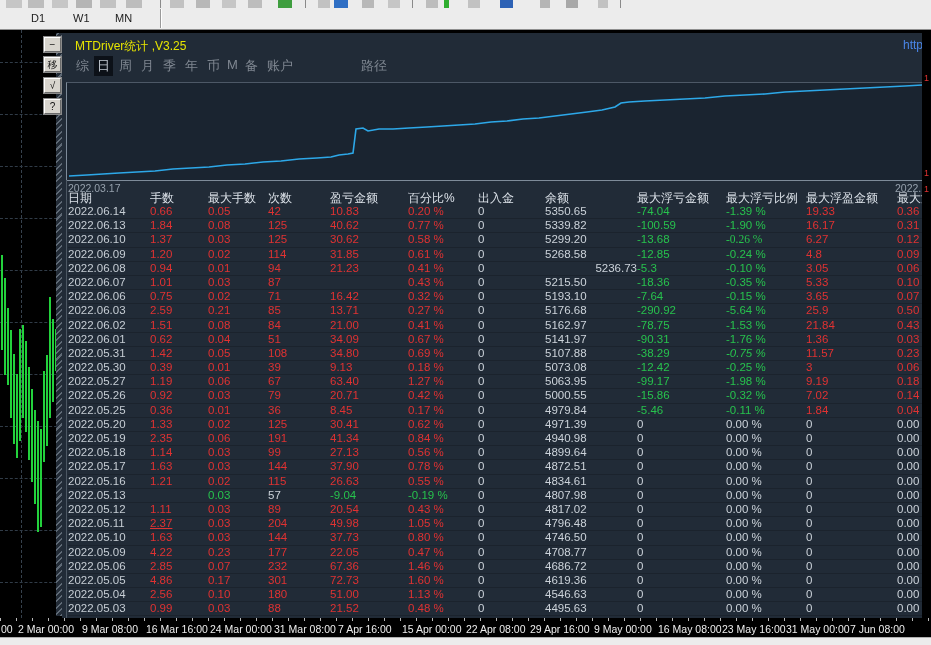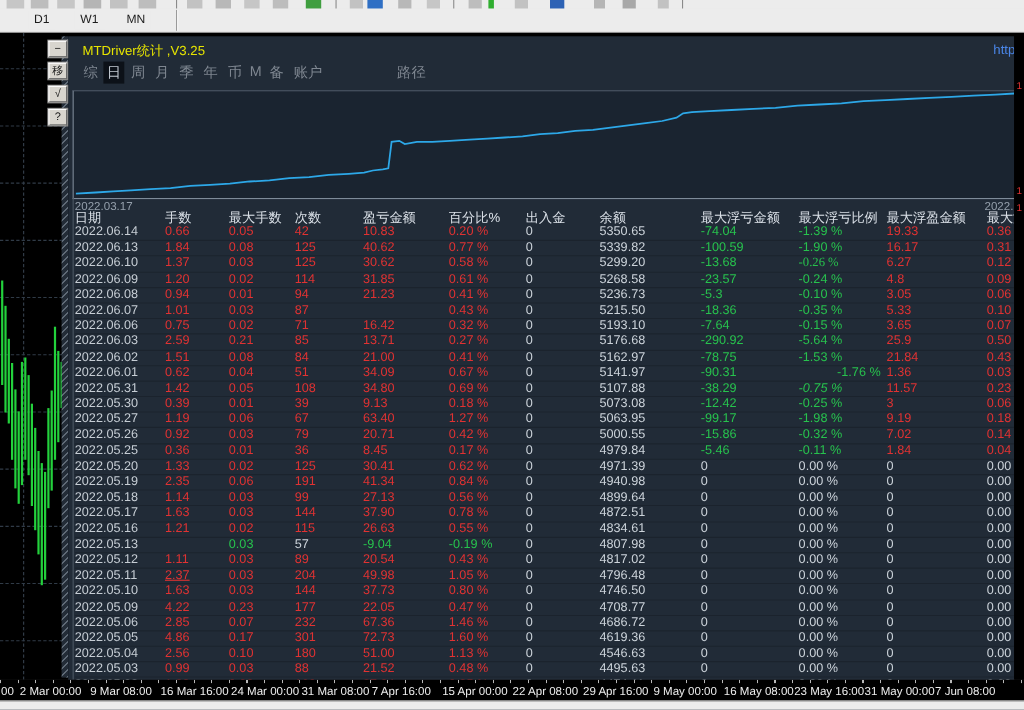--- a/index.html
+++ b/index.html
@@ -215,34 +215,34 @@
         </div>
         <div class="p-row grid12">
           <div class="cell" style="color: rgb(198, 205, 212);">2022.06.09</div>
           <div class="cell" style="color: rgb(224, 50, 50);">1.20</div>
           <div class="cell" style="color: rgb(224, 50, 50);">0.02</div>
           <div class="cell" style="color: rgb(224, 50, 50);">114</div>
           <div class="cell" style="color: rgb(224, 50, 50);">31.85</div>
           <div class="cell" style="color: rgb(224, 50, 50);">0.61 %</div>
           <div class="cell" style="color: rgb(204, 211, 218);">0</div>
           <div class="cell" style="color: rgb(204, 211, 218);">5268.58</div>
-          <div class="cell" style="color: rgb(39, 194, 77);">-23.57</div>
+          <div class="cell" style="color: rgb(39, 194, 77);">-12.85</div>
           <div class="cell" style="color: rgb(39, 194, 77);">-0.24 %</div>
           <div class="cell" style="color: rgb(224, 50, 50);">4.8</div>
           <div class="cell" style="color: rgb(224, 50, 50);">0.09</div>
         </div>
         <div class="p-row grid12">
           <div class="cell" style="color: rgb(198, 205, 212);">2022.06.08</div>
           <div class="cell" style="color: rgb(224, 50, 50);">0.94</div>
           <div class="cell" style="color: rgb(224, 50, 50);">0.01</div>
           <div class="cell" style="color: rgb(224, 50, 50);">94</div>
           <div class="cell" style="color: rgb(224, 50, 50);">21.23</div>
           <div class="cell" style="color: rgb(224, 50, 50);">0.41 %</div>
           <div class="cell" style="color: rgb(204, 211, 218);">0</div>
-          <div class="cell" style="color: rgb(204, 211, 218);">5236.73</div>
+          <div class="cell" style="color: rgb(204, 211, 218); text-align: right;">5236.73</div>
           <div class="cell" style="color: rgb(39, 194, 77);">-5.3</div>
           <div class="cell" style="color: rgb(39, 194, 77);">-0.10 %</div>
           <div class="cell" style="color: rgb(224, 50, 50);">3.05</div>
           <div class="cell" style="color: rgb(224, 50, 50);">0.06</div>
         </div>
         <div class="p-row grid12">
           <div class="cell" style="color: rgb(198, 205, 212);">2022.06.07</div>
           <div class="cell" style="color: rgb(224, 50, 50);">1.01</div>
           <div class="cell" style="color: rgb(224, 50, 50);">0.03</div>
           <div class="cell" style="color: rgb(224, 50, 50);">87</div>
@@ -300,21 +300,21 @@
         <div class="p-row grid12">
           <div class="cell" style="color: rgb(198, 205, 212);">2022.06.01</div>
           <div class="cell" style="color: rgb(224, 50, 50);">0.62</div>
           <div class="cell" style="color: rgb(224, 50, 50);">0.04</div>
           <div class="cell" style="color: rgb(224, 50, 50);">51</div>
           <div class="cell" style="color: rgb(224, 50, 50);">34.09</div>
           <div class="cell" style="color: rgb(224, 50, 50);">0.67 %</div>
           <div class="cell" style="color: rgb(204, 211, 218);">0</div>
           <div class="cell" style="color: rgb(204, 211, 218);">5141.97</div>
           <div class="cell" style="color: rgb(39, 194, 77);">-90.31</div>
-          <div class="cell" style="color: rgb(39, 194, 77); margin-left: 35px;">-1.76 %</div>
+          <div class="cell" style="color: rgb(39, 194, 77);">-1.76 %</div>
           <div class="cell" style="color: rgb(224, 50, 50);">1.36</div>
           <div class="cell" style="color: rgb(224, 50, 50);">0.03</div>
         </div>
         <div class="p-row grid12">
           <div class="cell" style="color: rgb(198, 205, 212);">2022.05.31</div>
           <div class="cell" style="color: rgb(224, 50, 50);">1.42</div>
           <div class="cell" style="color: rgb(224, 50, 50);">0.05</div>
           <div class="cell" style="color: rgb(224, 50, 50);">108</div>
           <div class="cell" style="color: rgb(224, 50, 50);">34.80</div>
           <div class="cell" style="color: rgb(224, 50, 50);">0.69 %</div>

